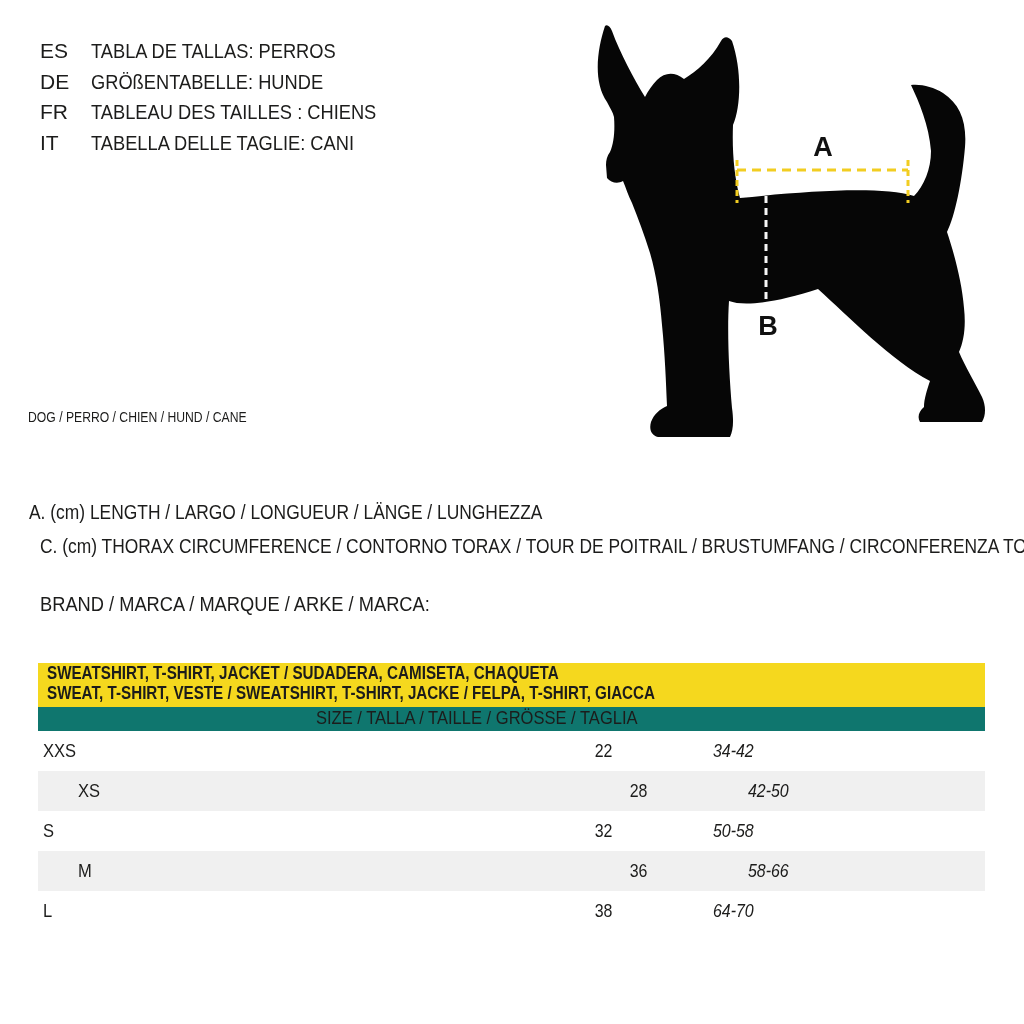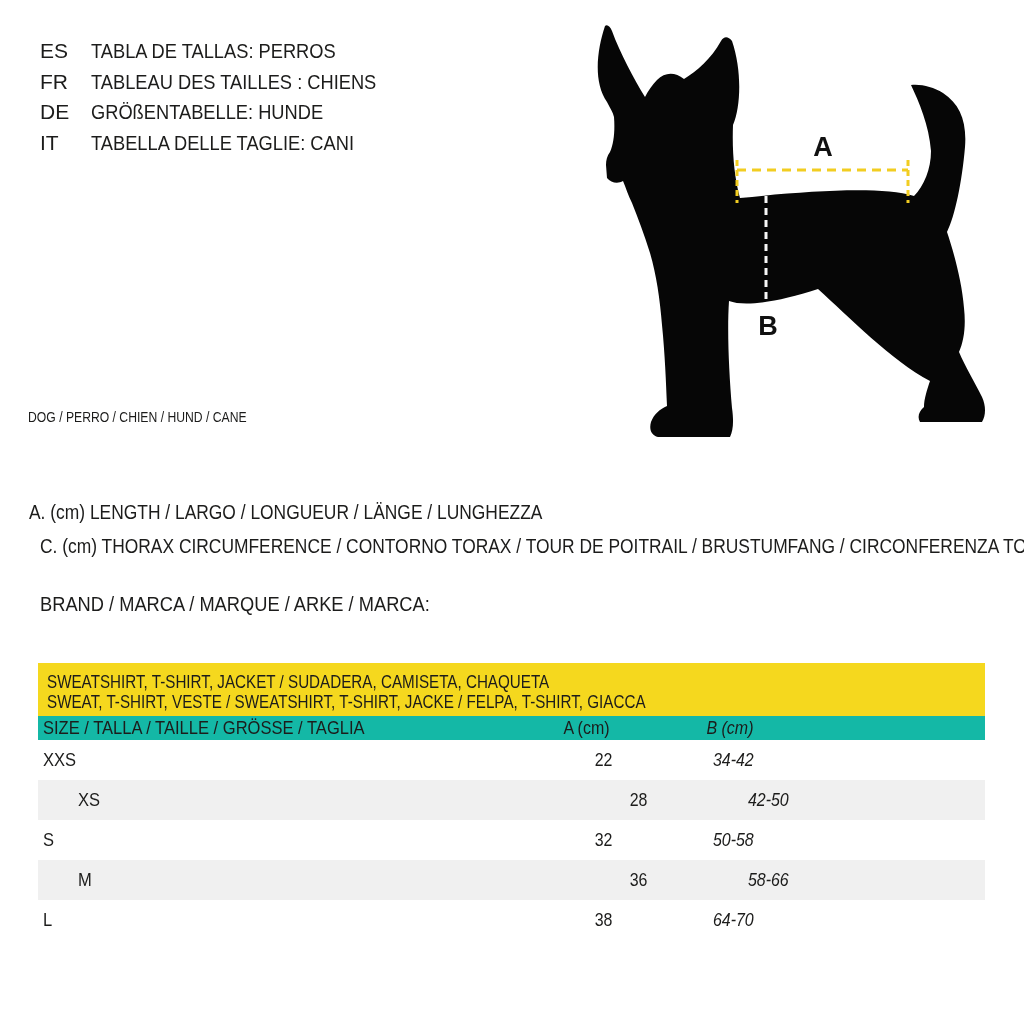--- a/index.html
+++ b/index.html
@@ -21,48 +21,48 @@
   .lang-code { width:51px; flex:0 0 51px; }
 
   
   .subject-line { left:28px; top:409px; font-size:14px; }
   .legend-a     { left:29px; top:501px; font-size:20px; }
   .legend-c     { left:40px; top:535px; font-size:20px; }
   .brand-line   { left:40px; top:592px; font-size:21px; }
 
   
   .size-table { left:38px; top:663px; width:947px; font-size:19px; }
-  .tbl-title  { background:#F5D81E; padding:9px 0 4px 9px; font-weight:normal; line-height:20px; }
+  .tbl-title  { background:#F5D81E; padding:0 0 4px 9px; font-weight:bold; line-height:20px; }
   .tbl-title .line { display:block; }
   .tbl-row { display:flex; align-items:center; height:40px; }
-  .tbl-row.head { background:#14b8a6; height:24px; }
+  .tbl-row.head { background:#0f766e; height:24px;flex-direction:column; }
   .tbl-row.alt  { background:#F0F0F0;padding-left:35px; }
   .c1 { width:402px; flex:0 0 402px; padding-left:5px; box-sizing:border-box; text-align:left; }
   .c2 { width:174px; flex:0 0 174px; text-align:right; }
   .c3 { width:144px; flex:0 0 144px; text-align:right;font-style:italic; }
 
   
   .dog-diagram { left:580px; top:10px; width:430px; height:430px; }
   .measure-label { font-weight:bold; font-size:27px; fill:#111111; font-family:"Liberation Sans", sans-serif; }
 </style>
 </head>
 <body>
 
 <div class="abs lang-list">
   <div class="lang-row">
     <span class="lang-code">ES</span>
     <span class="cnd">TABLA DE TALLAS: PERROS</span>
   </div>
   <div class="lang-row">
+    <span class="lang-code">DE</span>
+    <span class="cnd">GRÖßENTABELLE: HUNDE</span>
+  </div>
+  <div class="lang-row">
     <span class="lang-code">FR</span>
     <span class="cnd">TABLEAU DES TAILLES : CHIENS</span>
-  </div>
-  <div class="lang-row">
-    <span class="lang-code">DE</span>
-    <span class="cnd">GRÖßENTABELLE: HUNDE</span>
   </div>
   <div class="lang-row">
     <span class="lang-code">IT</span>
     <span class="cnd">TABELLA DELLE TAGLIE: CANI</span>
   </div>
 </div>
 
 <svg class="abs dog-diagram" viewBox="0 0 430 430">
   <path fill="#060606" d="
     M25 16

